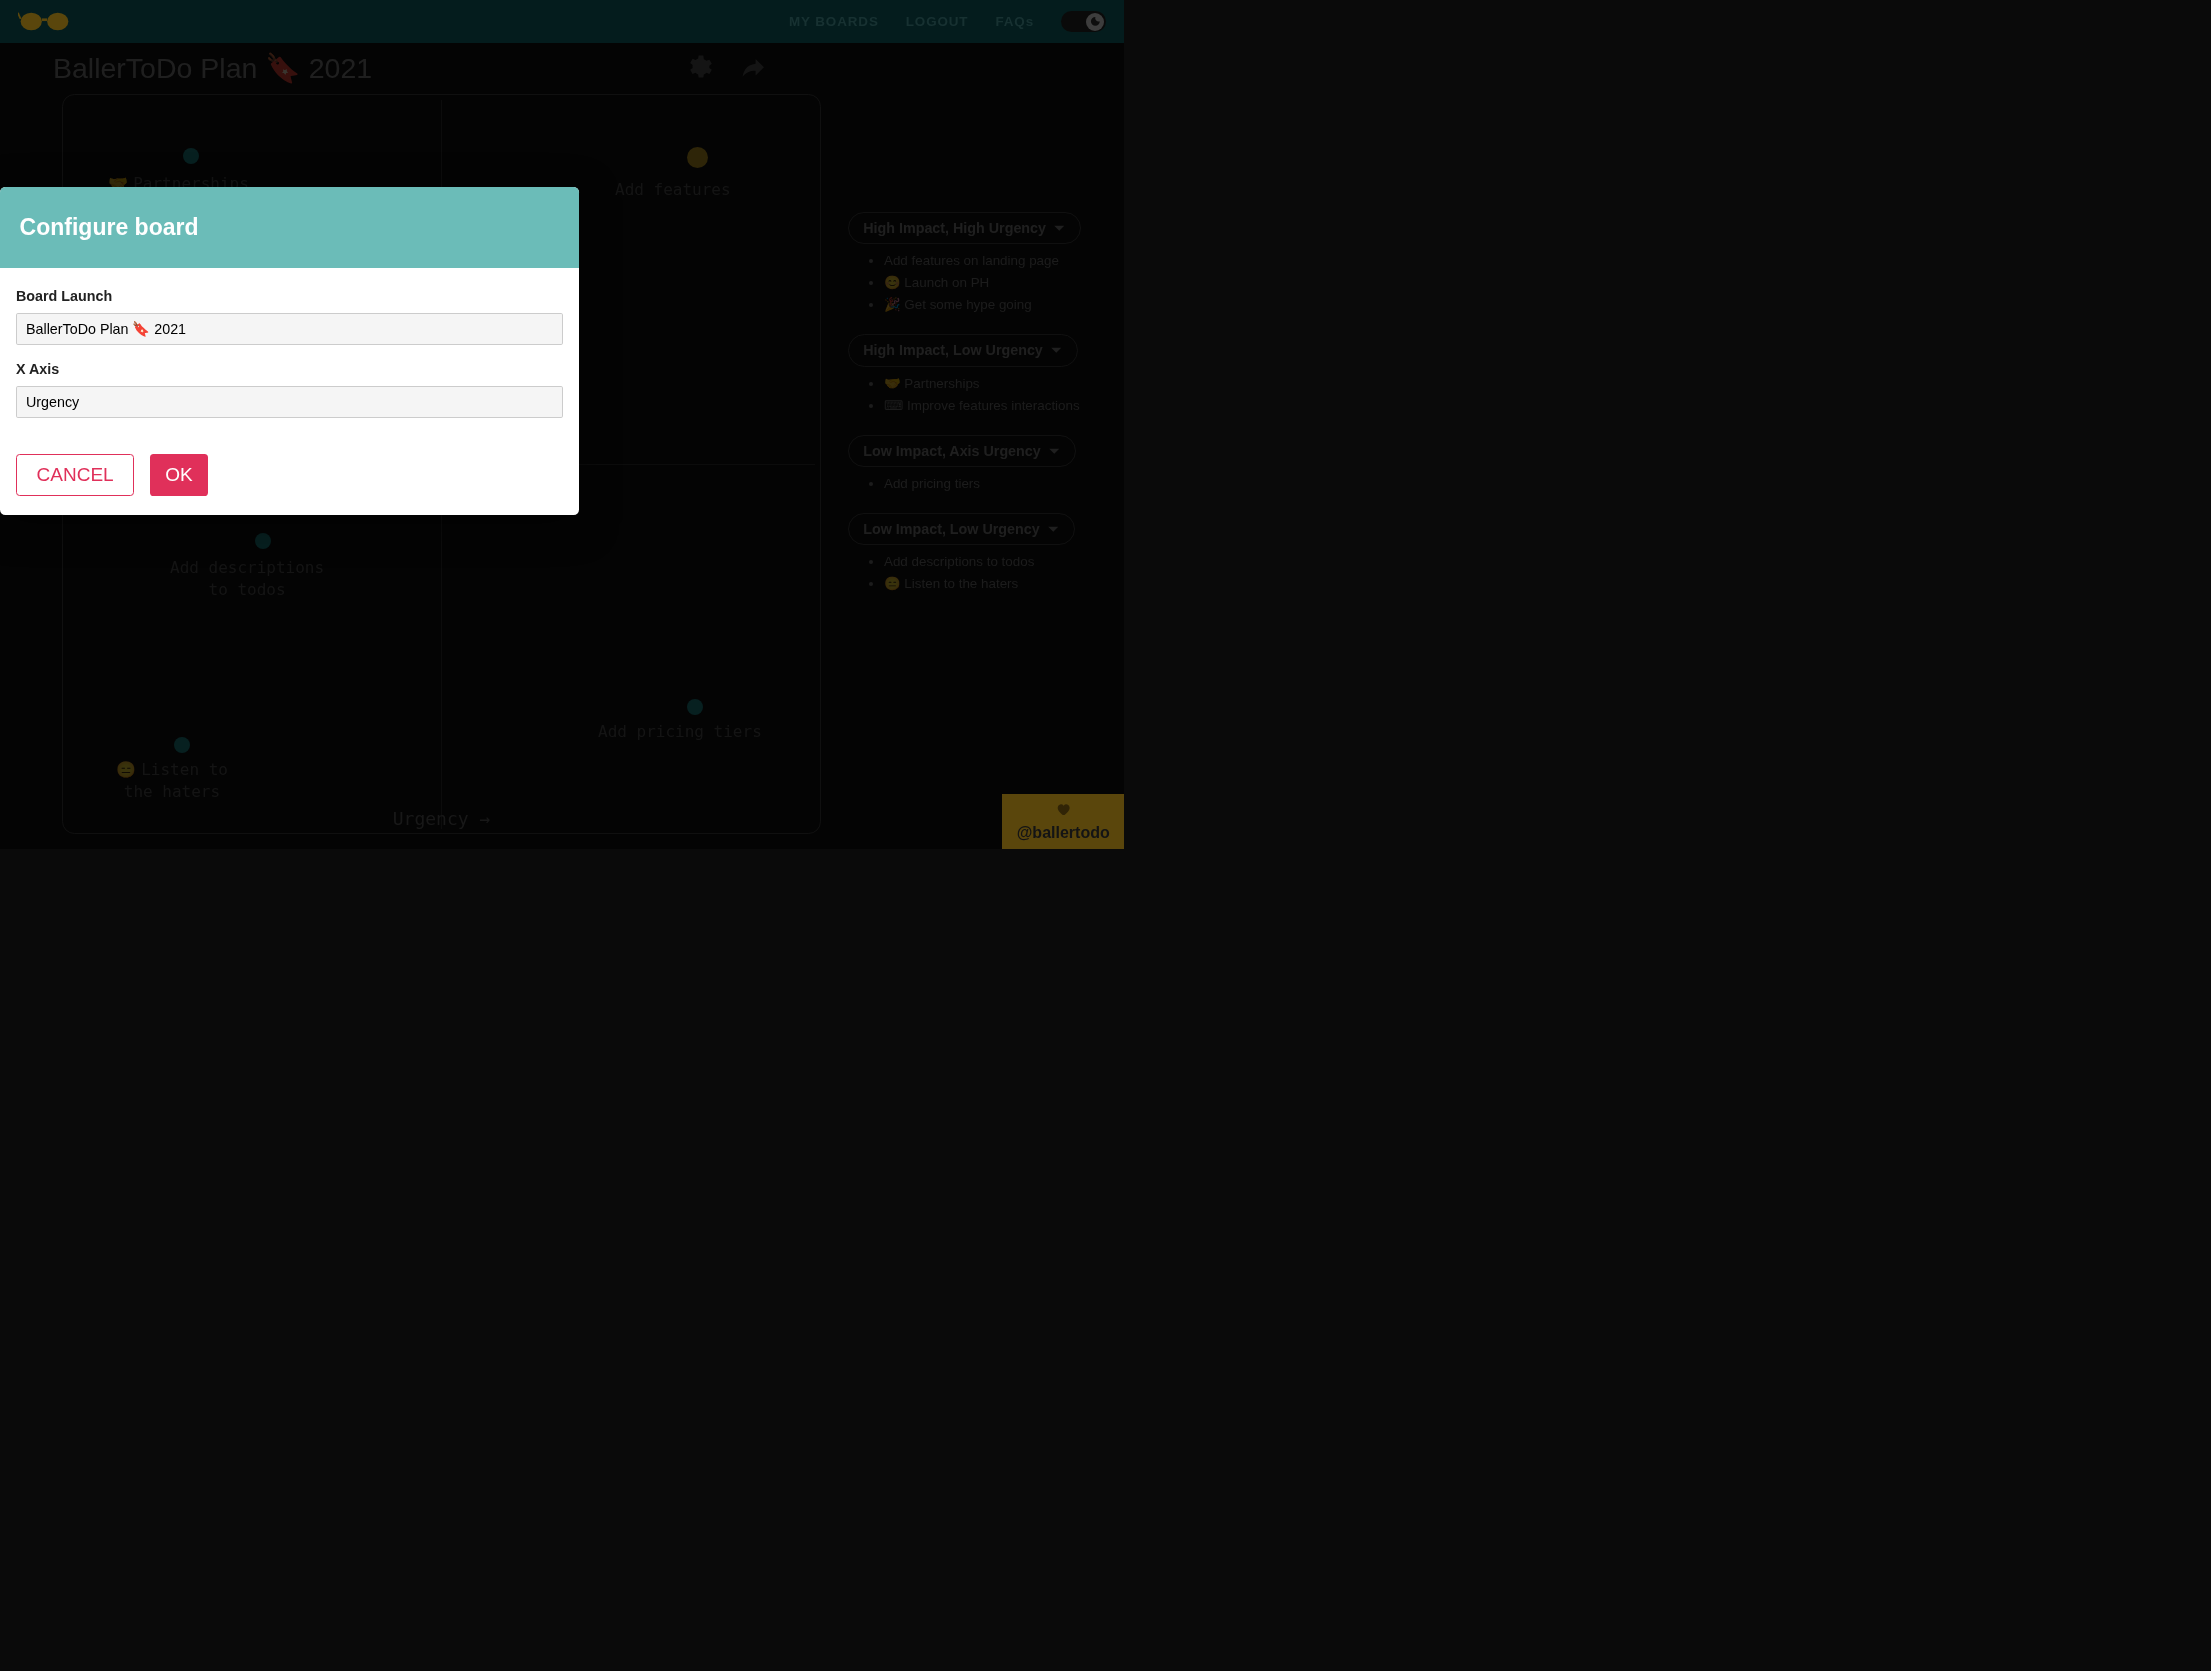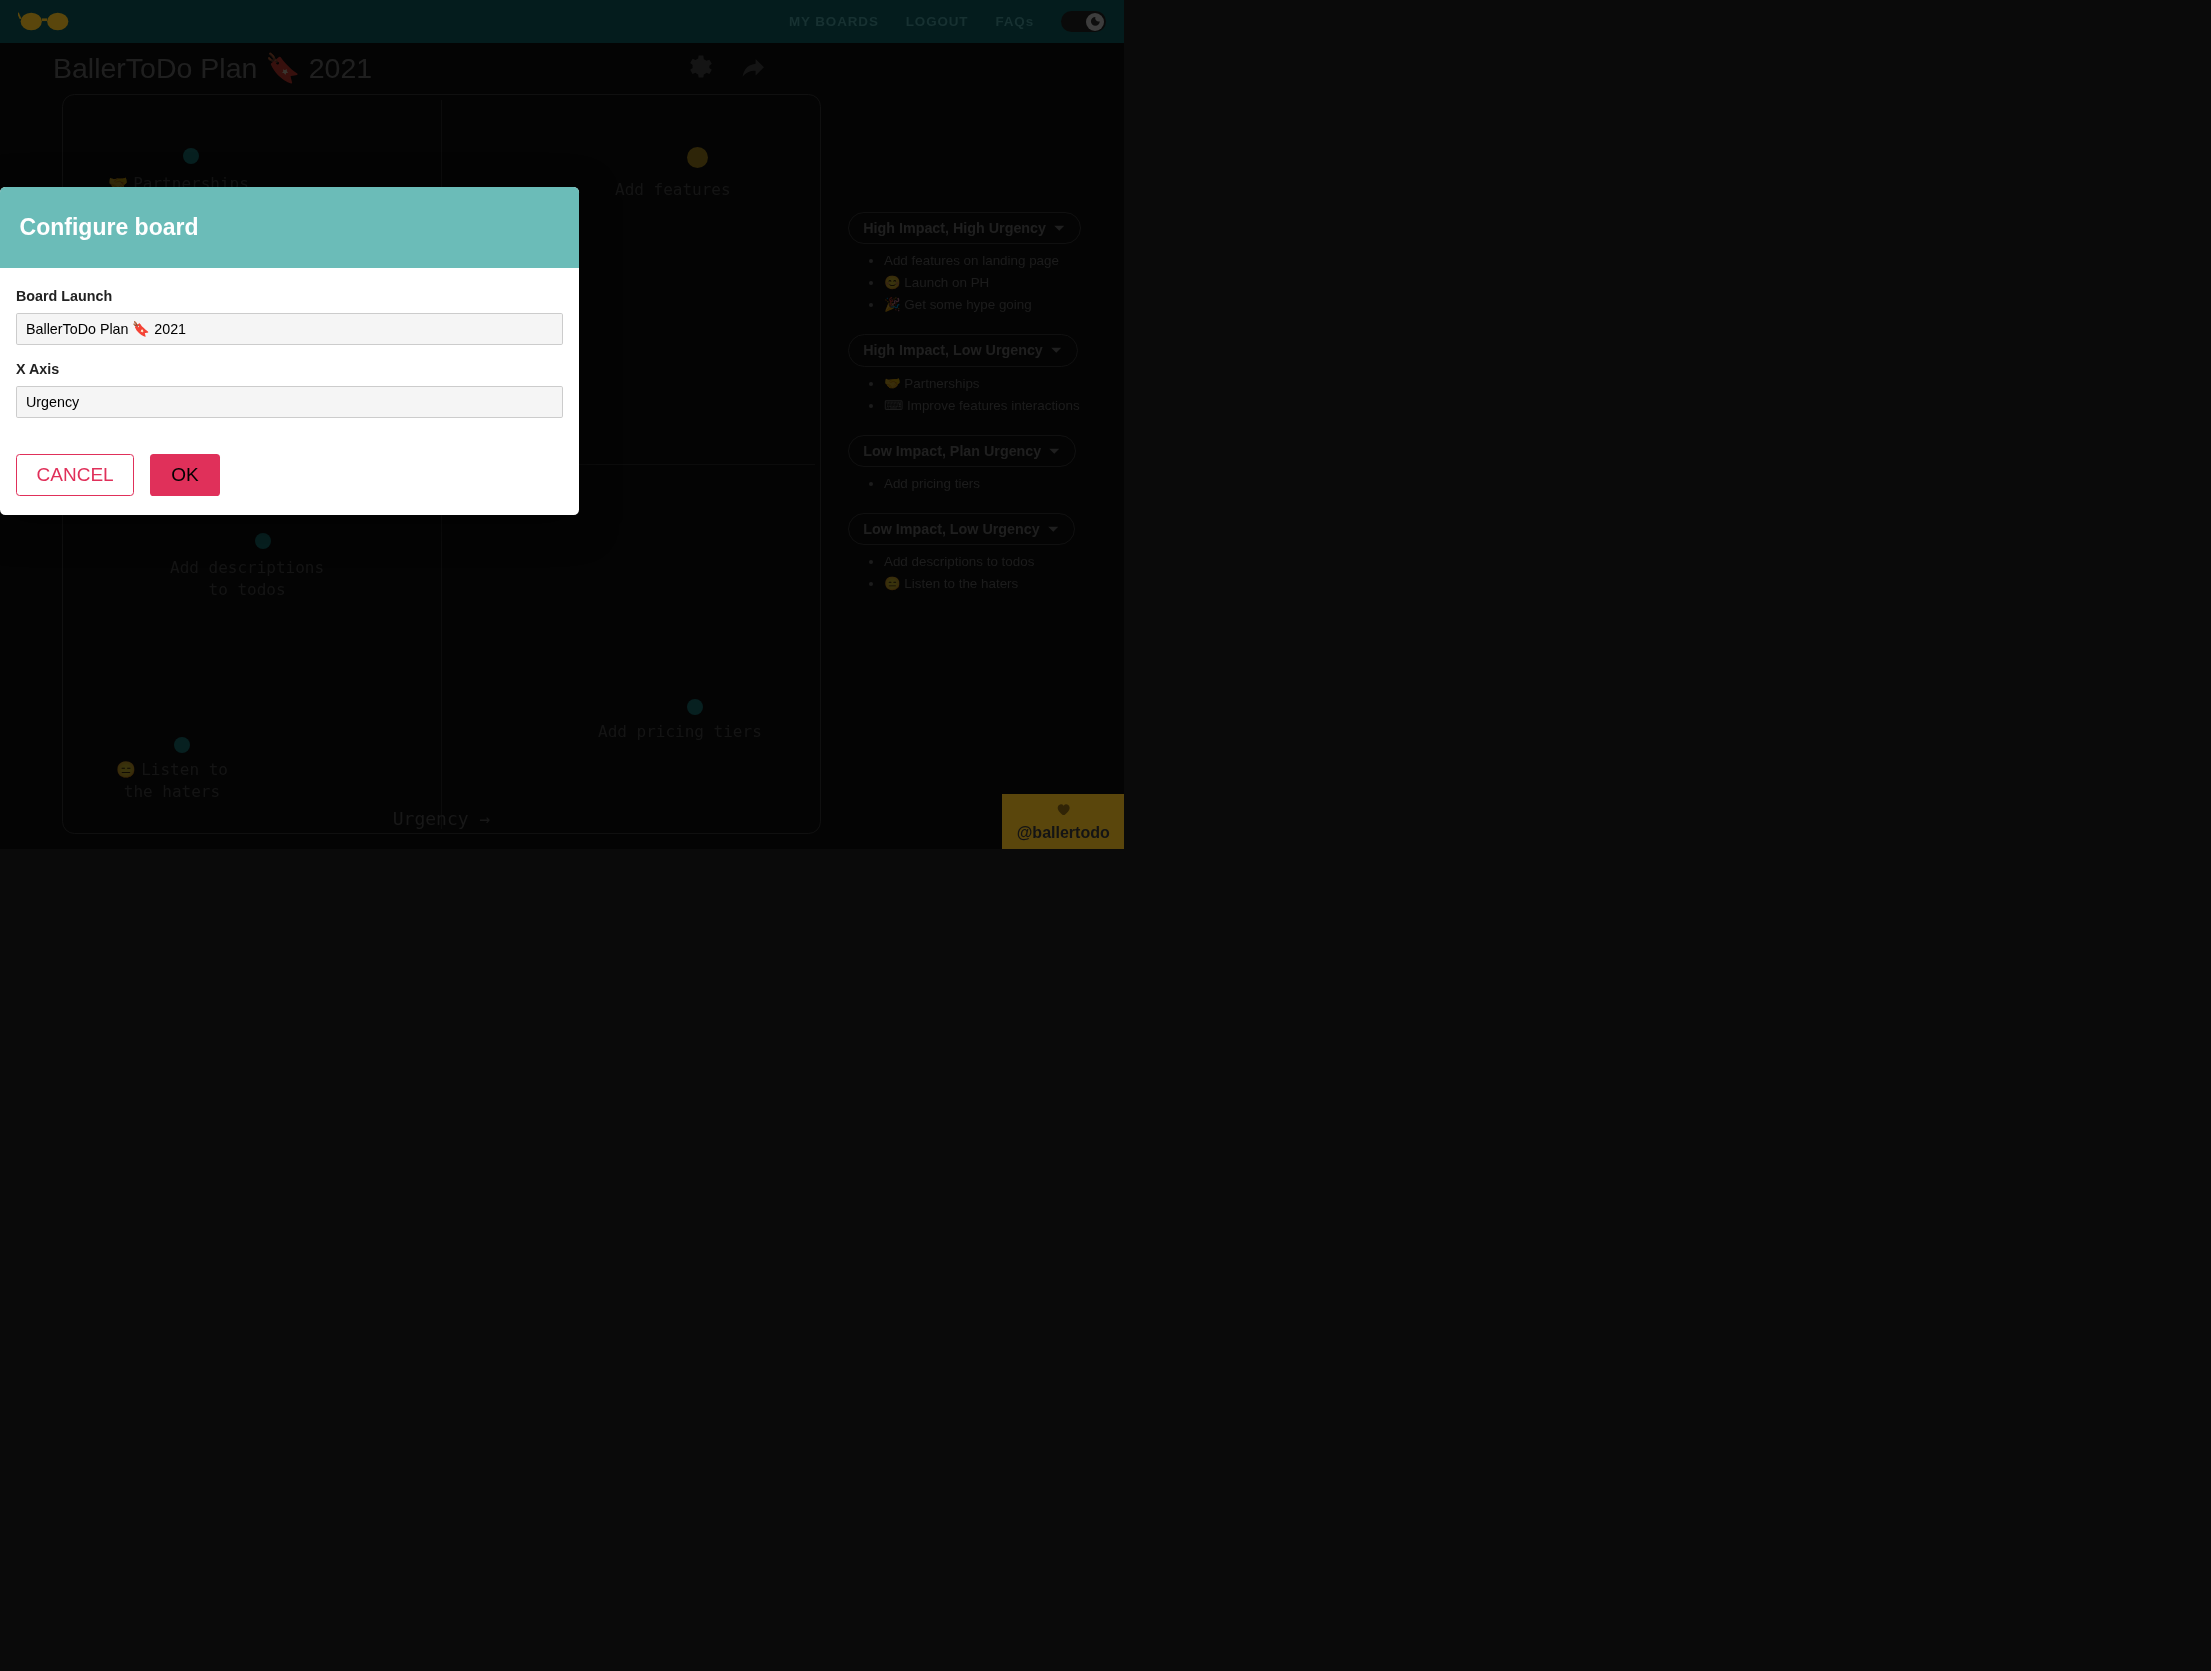--- a/index.html
+++ b/index.html
@@ -132,21 +132,21 @@
 }
 .field input.focused{
   border:0.9px solid #6040a0;background:#eee;
 }
 .modal-footer{display:flex;gap:16px;padding:0 16px 19.6px}
 .btn{
   padding:9px 19.6px;font-size:19px;font-weight:500;
   border-radius:3.6px;cursor:pointer;border:none;
 }
 .btn-cancel{background:#fff;border:0.9px solid #e0305a;color:#e0305a}
-.btn-ok{background:#e0305a;color:#000000;padding:9px 21px}
+.btn-ok{background:#e0305a;color:#ffffff;padding:9px 15px}
 </style>
 </head>
 <body>
 
 <div class="header">
   <div class="logo">
     <svg viewBox="0 0 60 30">
       <ellipse cx="15" cy="15" rx="12" ry="10" fill="#e0b020"></ellipse>
       <ellipse cx="45" cy="15" rx="12" ry="10" fill="#e0b020"></ellipse>
       <path d="M27 13 L33 13" stroke="#e0b020" stroke-width="3"></path>
@@ -226,21 +226,21 @@
         <span>High Impact, Low Urgency</span>
         <svg viewBox="0 0 10 10">
           <path d="M1 3l4 4 4-4"></path>
         </svg>
       </div>
     <ul class="quad-items">
       <li>🤝 Partnerships</li>
       <li>⌨ Improve features interactions</li>
     </ul>
     <div class="quad">
-        <span>Low Impact, Plan Urgency</span>
+        <span>Low Impact, Axis Urgency</span>
         <svg viewBox="0 0 10 10">
           <path d="M1 3l4 4 4-4"></path>
         </svg>
       </div>
     <ul class="quad-items">
       <li>Add pricing tiers</li>
     </ul>
     <div class="quad">
         <span>Low Impact, Low Urgency</span>
         <svg viewBox="0 0 10 10">

